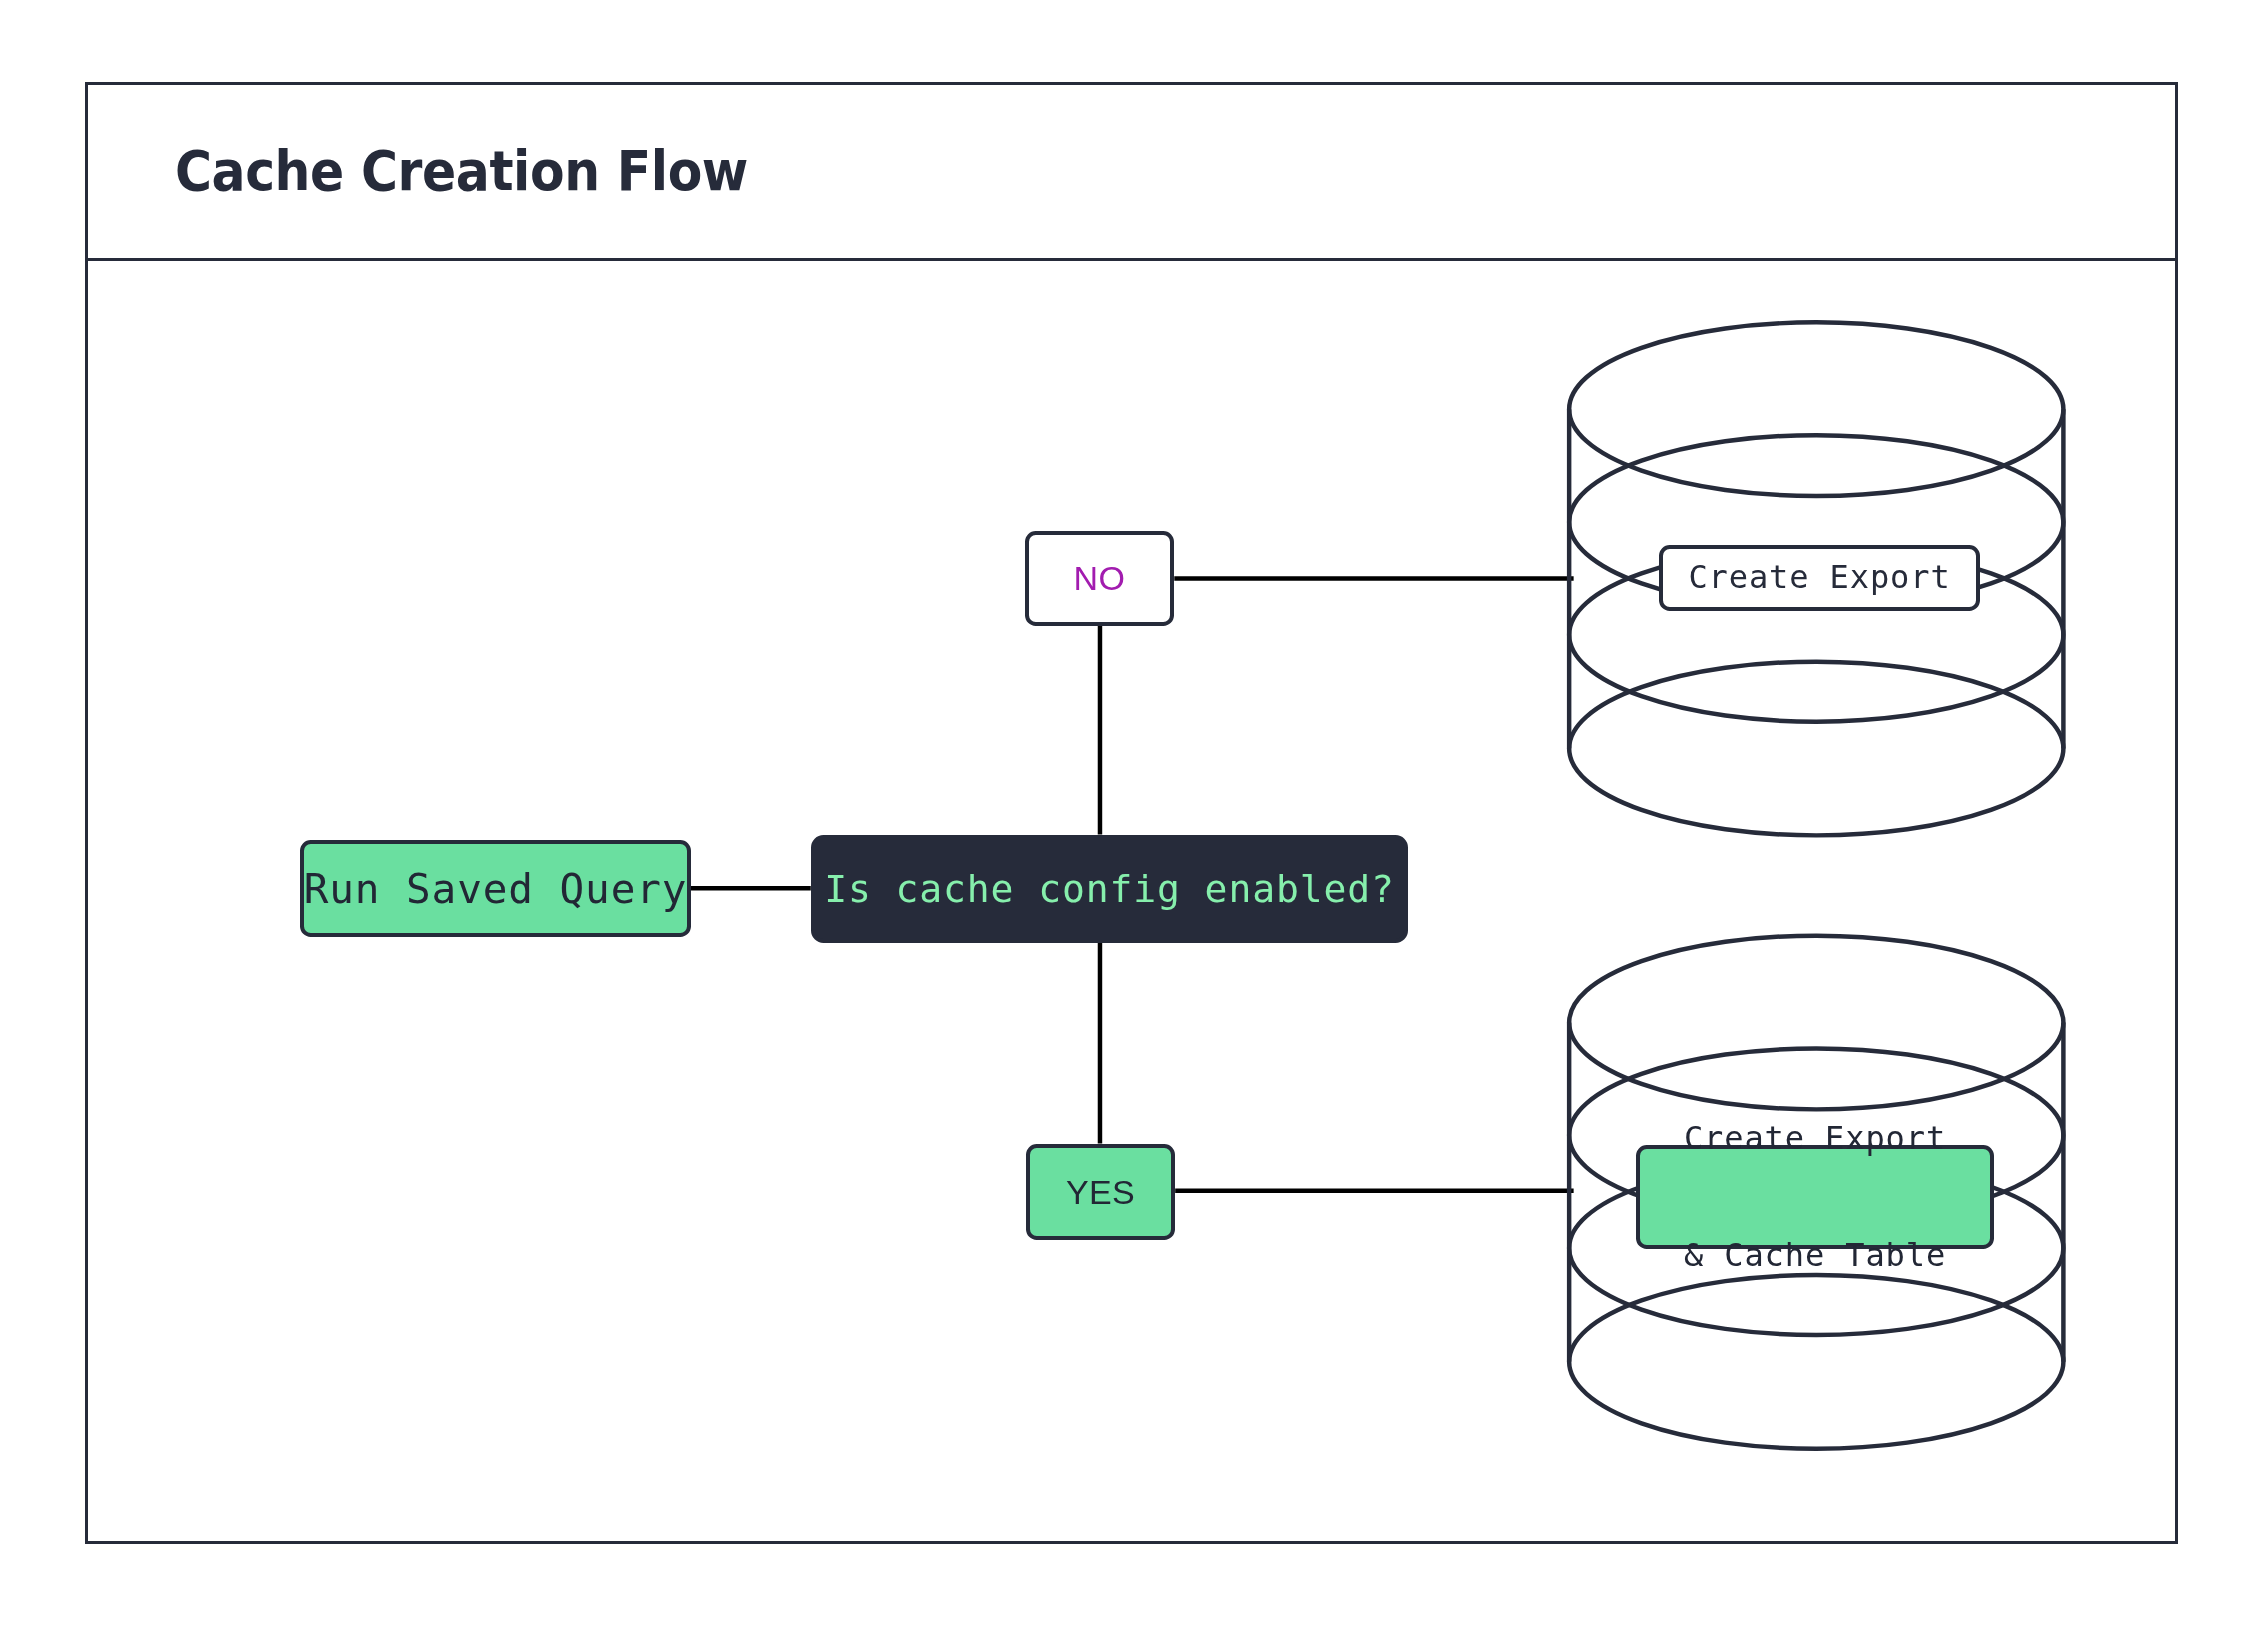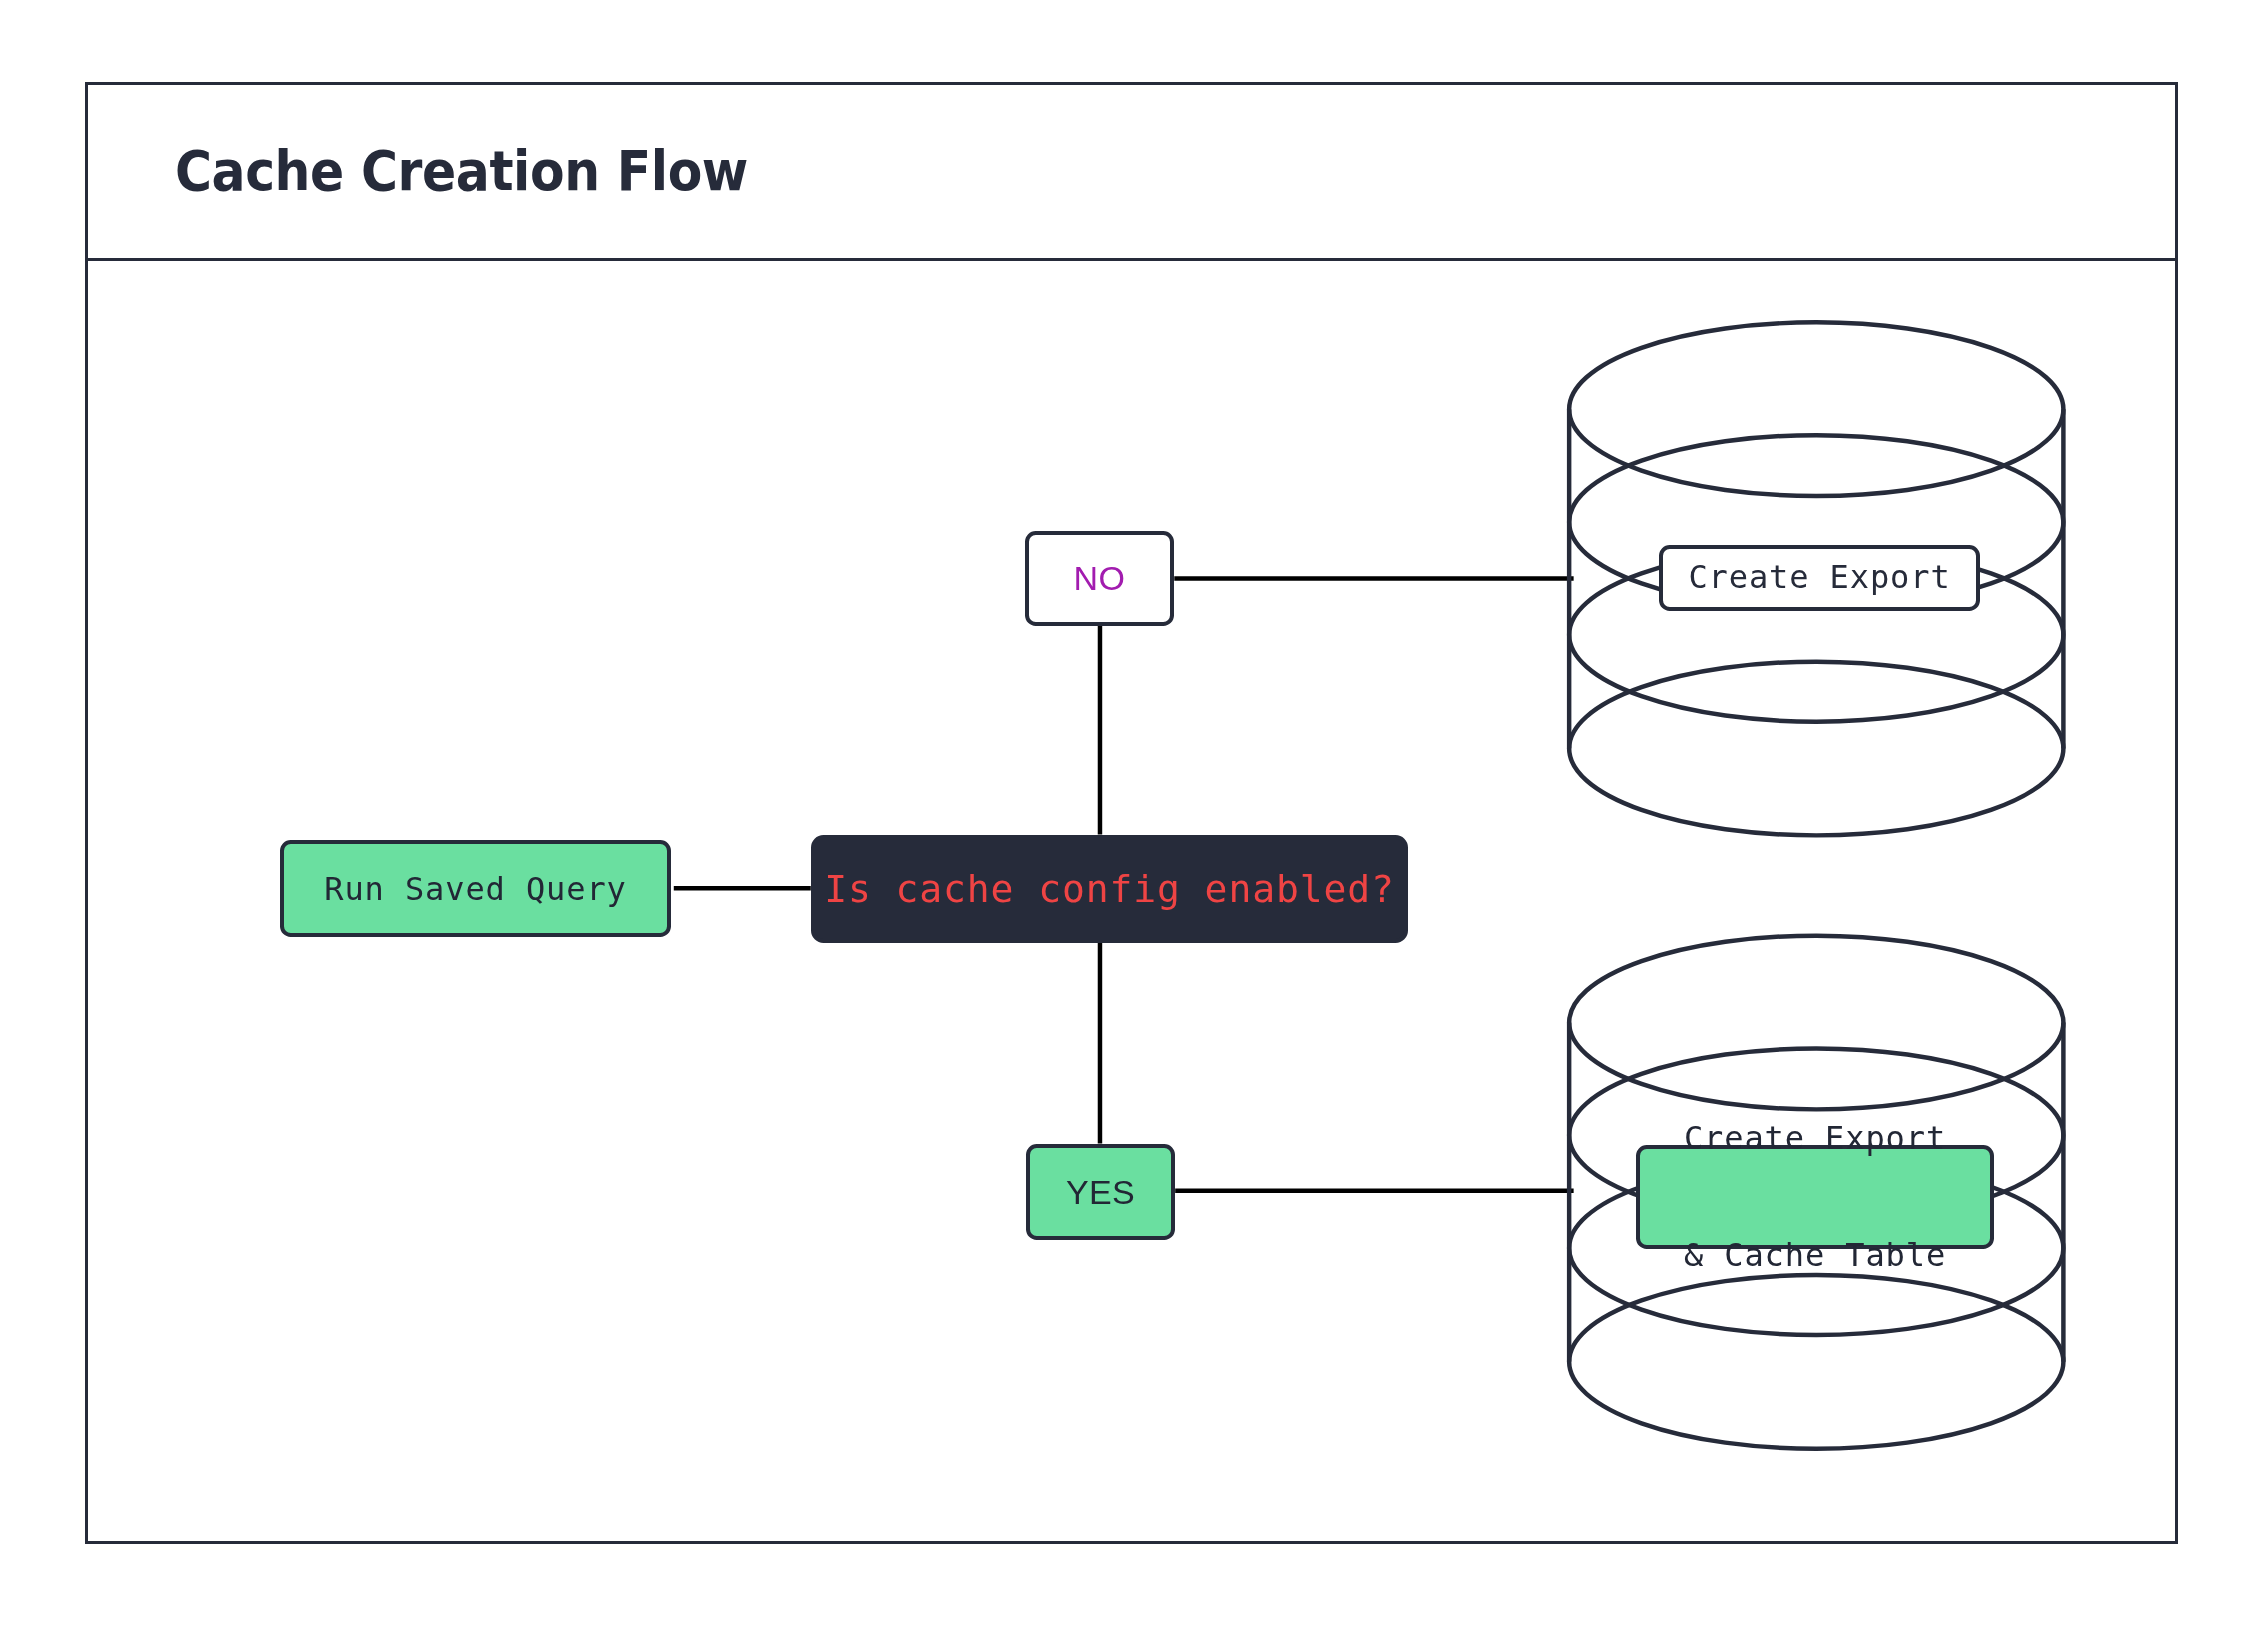--- a/index.html
+++ b/index.html
@@ -83,32 +83,32 @@
   .node-green {
     background: #6adfa0;
     color: #222735;
   }
   .node-white {
     background: #ffffff;
     color: #a21caf;
   }
   .node-dark {
     background: #262b3a;
-    color: #ef4444;
+    color: #86efac;
     border-color: #262b3a;
     border-radius: 12.5px;
   }
 
   
   #node-run-saved-query {
-    left: 280px;
+    left: 300px;
     top: 840px;
     width: 391px;
     height: 97px;
-    font-size: 32px;
+    font-size: 41px;
     letter-spacing: 0.9px;
   }
 
   #node-decision {
     left: 811px;
     top: 835px;
     width: 597px;
     height: 108px;
     font-size: 38px;
     letter-spacing: 0.9px;

